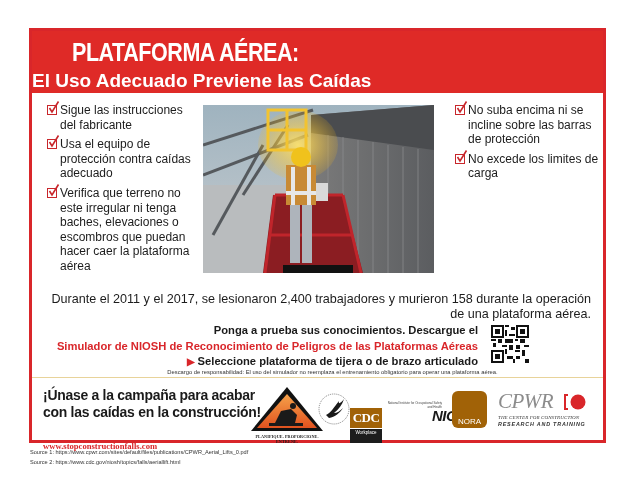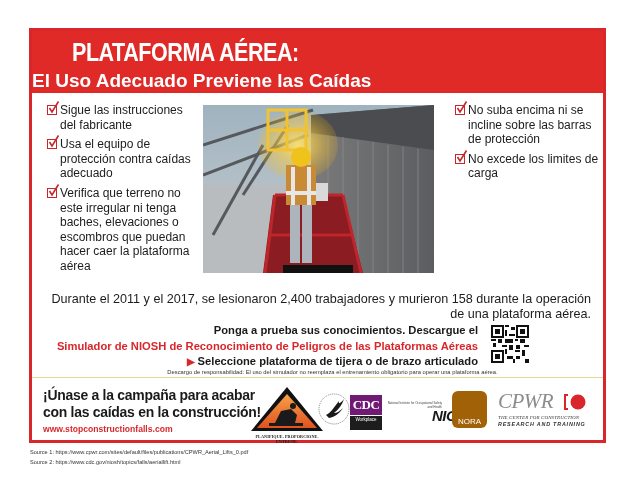--- a/index.html
+++ b/index.html
@@ -49,28 +49,28 @@
   .cta .l2 { color: #d9262a; }
   .cta .l3 { color: #1a1a1a; }
   .cta .arrow { color: #d9262a; font-size: 10px; margin-right: 3px; }
   .qr { position: absolute; left: 459px; top: 294px; width: 38px; height: 38px; }
   .disclaimer { position: absolute; left: 0; top: 338px; width: 100%; text-align: center; font-size: 5.8px; color: #333; padding-left: 30px; }
 
   .divider { position: absolute; left: 0; top: 346px; width: 100%; height: 1px; background: #e8d39a; }
 
   .footer-left { position: absolute; left: 11px; top: 355px; }
   .join { font-weight: bold; font-size: 15.5px; line-height: 17px; color: #1a1a1a; letter-spacing: -0.3px; transform: scaleX(0.9); transform-origin: left; white-space: nowrap; }
-  .url { margin-top: 4px; font-weight: bold; font-size: 8.6px; color: #d9262a; }
+  .url { margin-top: 21px; font-weight: bold; font-size: 8.6px; color: #d9262a; font-family: Liberation Serif, serif; }
 
   .logo { position: absolute; }
   .logo-campaign { left: 215px; top: 354px; width: 80px; height: 56px; }
   .campaign-text { position: absolute; left: 0; top: 49px; width: 80px; font-size: 4.2px; font-family: "Liberation Serif", serif; font-weight: bold; text-align: center; letter-spacing: 0.1px; }
   .logo-hhs { left: 285px; top: 360px; width: 34px; height: 36px; }
   .logo-cdc { left: 318px; top: 364px; width: 32px; height: 36px; }
-  .cdc-top { width: 32px; height: 20px; background: #701a75; color: #fff; font-family: "Liberation Serif", serif; font-weight: bold; font-size: 13px; text-align: center; line-height: 20px; letter-spacing: -0.5px; }
+  .cdc-top { width: 32px; height: 20px; background: #a16207; color: #fff; font-family: "Liberation Serif", serif; font-weight: bold; font-size: 13px; text-align: center; line-height: 20px; letter-spacing: -0.5px; margin-top: 13px; }
   .cdc-bot { width: 32px; height: 14px; background: #1d1d1d; margin-top: 1px; color: #fff; font-size: 4.5px; text-align: center; line-height: 7px; }
   .logo-niosh { left: 352px; top: 370px; width: 58px; height: 18px; }
   .niosh-small { font-size: 3px; color: #444; text-align: right; }
   .niosh-word { font-weight: bold; font-style: italic; font-size: 15px; color: #1a1a1a; letter-spacing: -0.5px; line-height: 14px; margin-left: 48px; }
   .logo-nora { left: 420px; top: 360px; width: 35px; height: 37px; background: #a16207; border-radius: 6px; }
   .logo-nora span { position: absolute; bottom: 2px; left: 0; width: 100%; text-align: center; color: #fff; font-size: 8px; }
   .logo-cpwr { left: 466px; top: 360px; width: 105px; height: 40px; font-style: italic; }
   .cpwr-word { font-family: "Liberation Serif", serif; font-size: 21px; color: #8c8c8c; line-height: 20px; letter-spacing: -0.5px; }
   .cpwr-mark { display: inline-block; vertical-align: top; margin-left: 4px; position: relative; top: 2px; }
   .cpwr-l1 { font-family: "Liberation Serif", serif; font-size: 5px; color: #333; margin-top: 3px; letter-spacing: 0.1px; }

